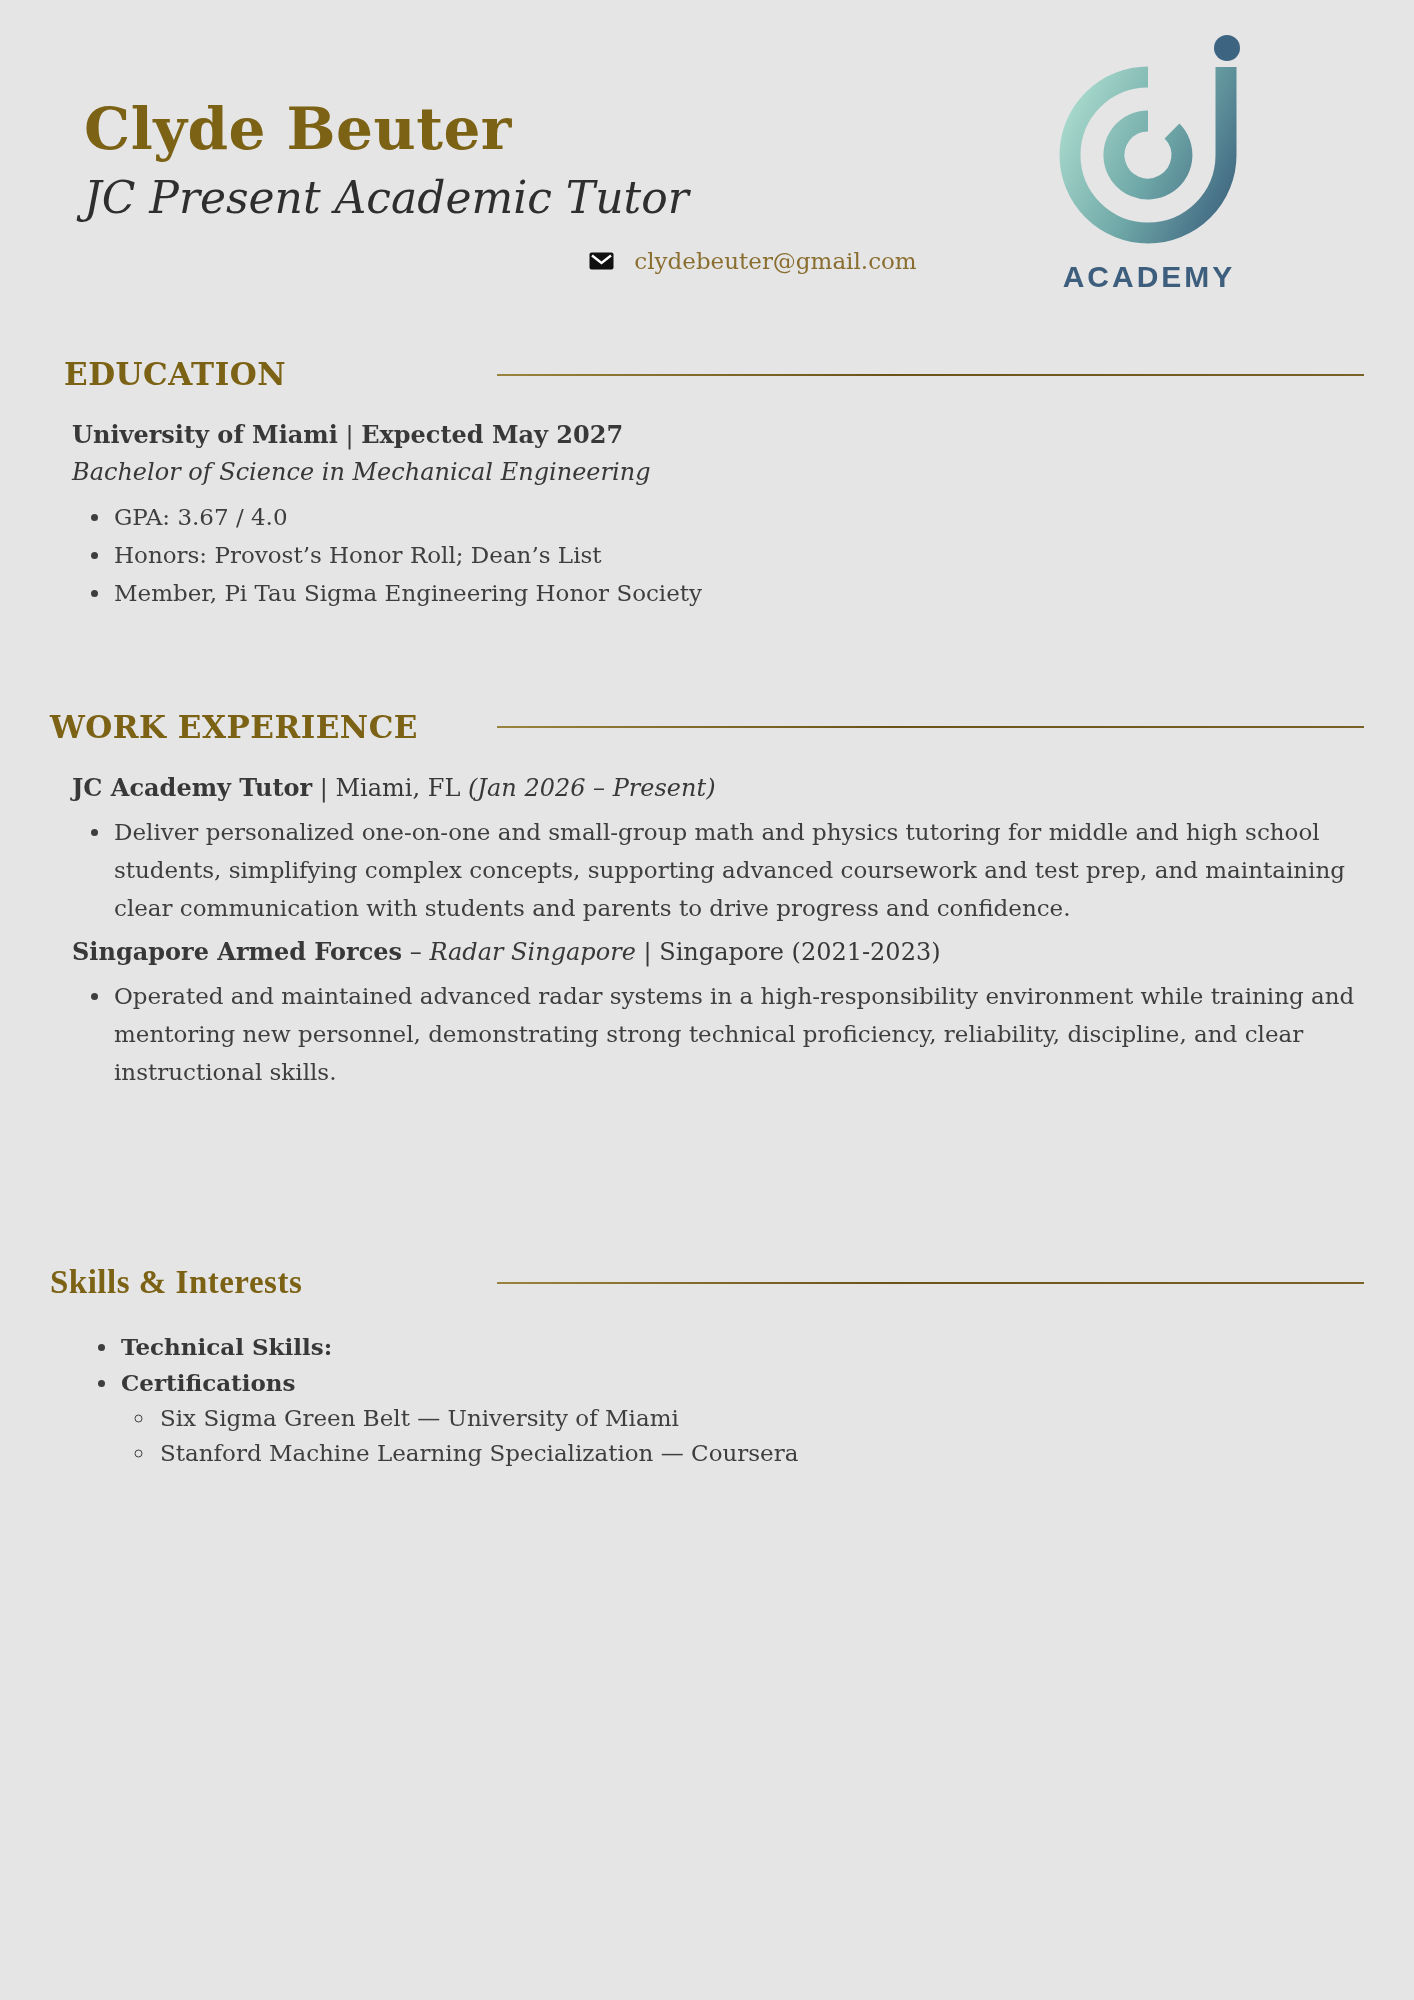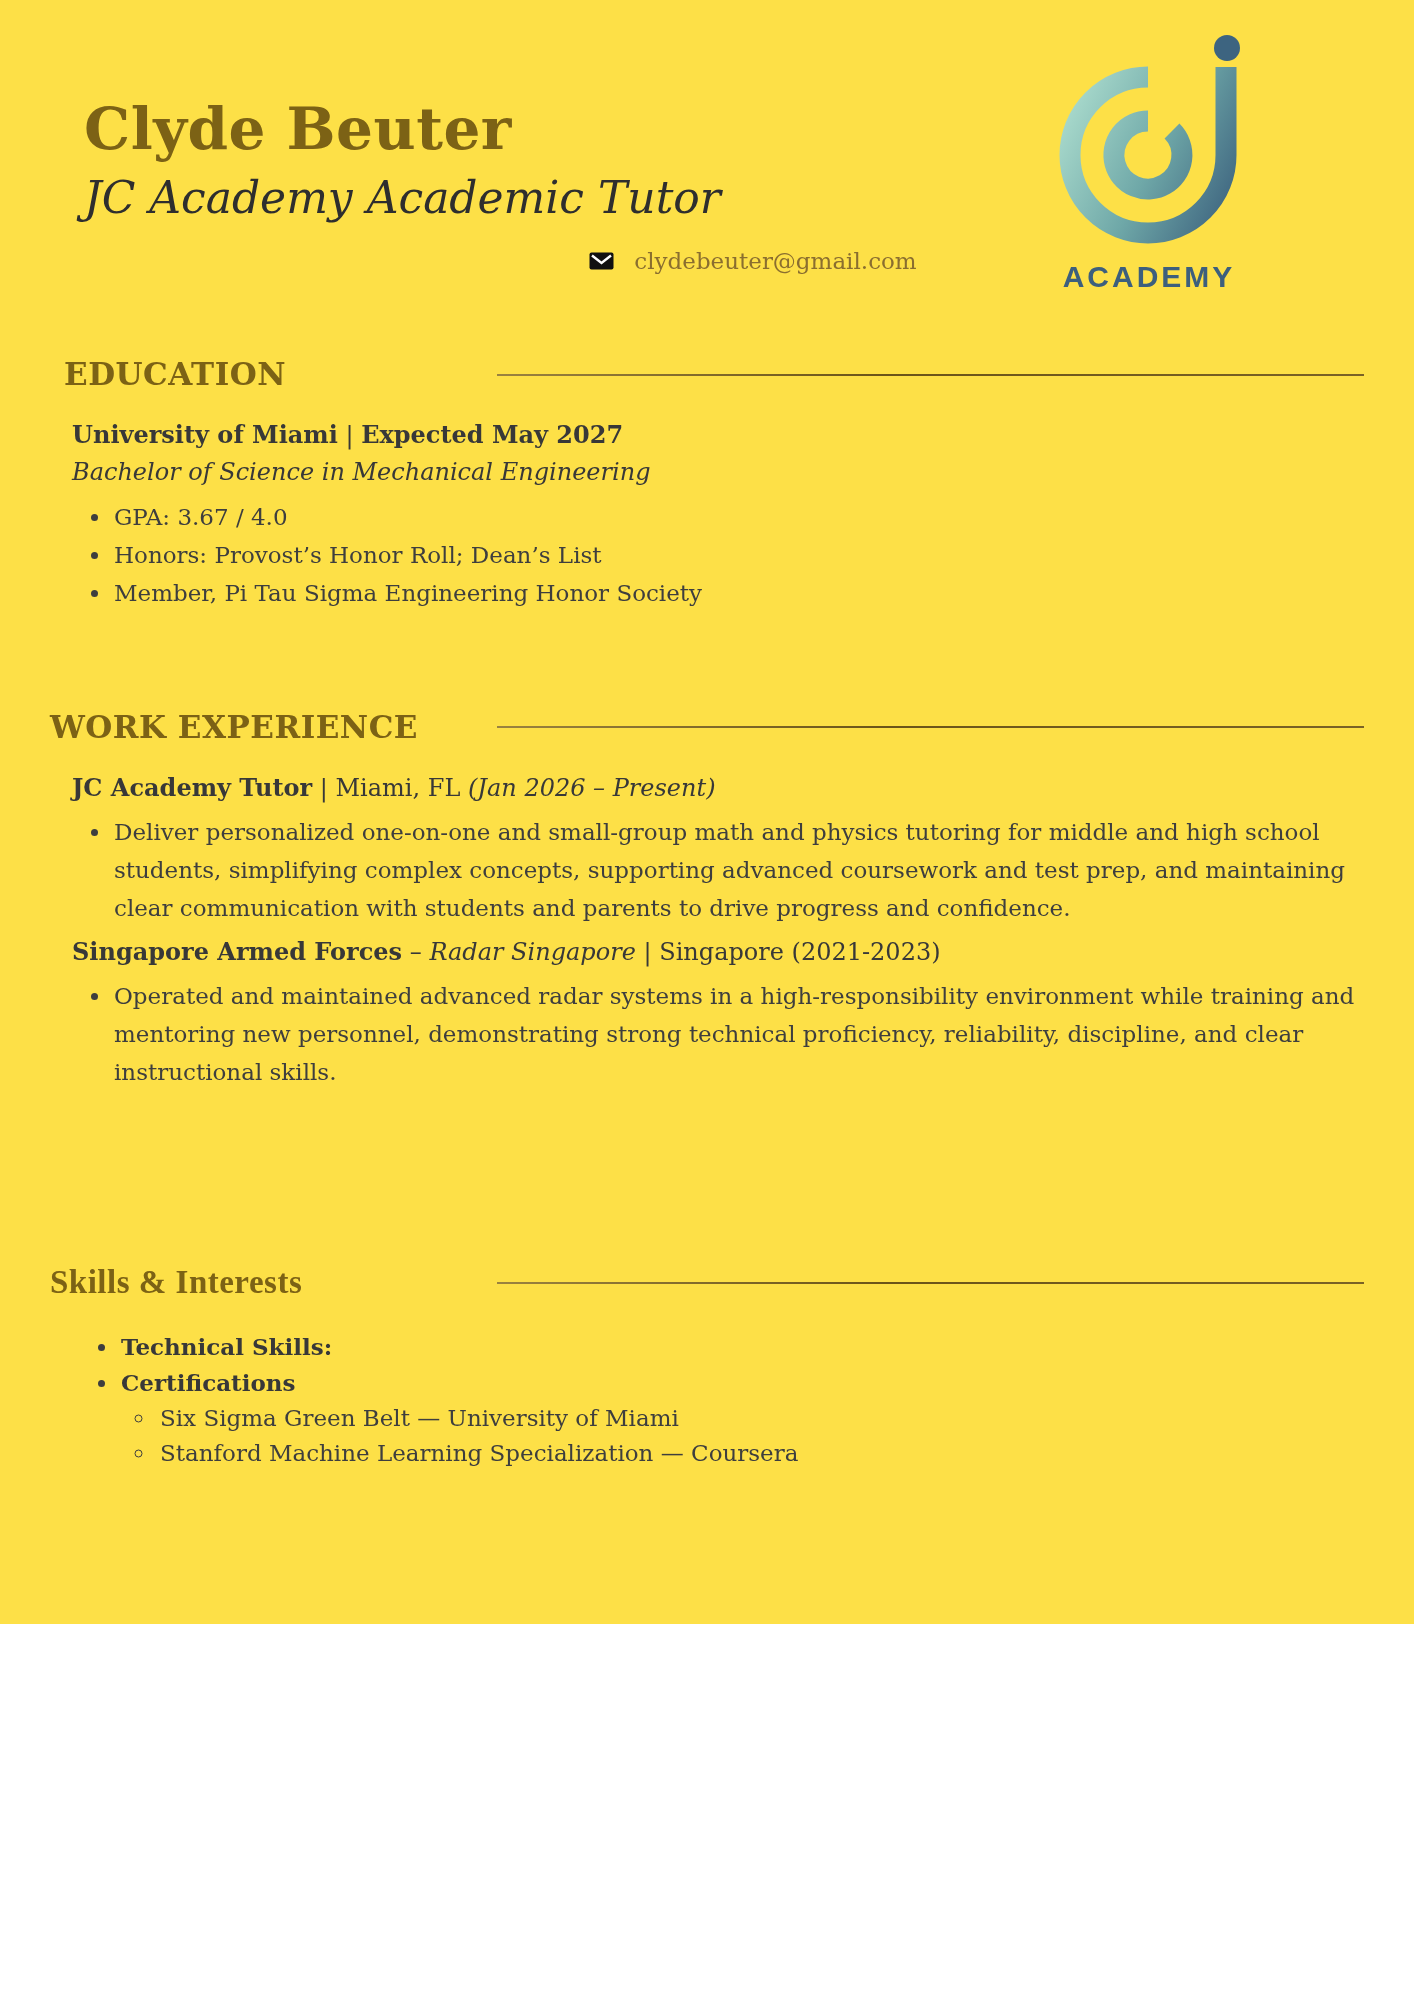--- a/index.html
+++ b/index.html
@@ -1,20 +1,20 @@
 <!DOCTYPE html>
 <html><head>
 <meta charset="utf-8">
 <style>
   html,body { margin:0; padding:0; background:#ffffff; }
   .page {
     position: relative;
     width: 1414px;
-    height: 1624px;
-    background: #fde047;
+    height: 2000px;
+    background: #e5e5e5;
     overflow: hidden;
     font-family: "DejaVu Serif", "Liberation Serif", serif;
     color: var(--body_text, #3E3E3E);
     box-sizing: border-box;
   }
   * { box-sizing: border-box; }
 
   
   .name {
     margin: 95px 0 0 84px;
@@ -145,21 +145,21 @@
     padding-left: 4px;
   }
 </style>
 </head>
 <body>
 
 <div class="page" style="--accent_gold: #7C6215; --email_gold: #8A6E2F; --body_text: #3E3E3E; --logo_slate: #3D5F7D;">
 
   <header>
     <h1 class="name">Clyde Beuter</h1>
-    <div class="job-title">JC Academy Academic Tutor</div>
+    <div class="job-title">JC Present Academic Tutor</div>
     <div class="email-row">
       <svg class="mail-glyph" width="25" height="18" viewBox="0 0 25 18" aria-hidden="true">
         <rect x="0.5" y="0.5" width="24" height="17" rx="2" fill="#111111"></rect>
         <polyline points="3,3.5 12.5,11 22,3.5" fill="none" stroke="#ffffff" stroke-width="2.4"></polyline>
       </svg>
       <a class="email-text" href="#">clydebeuter@gmail.com</a>
     </div>
 
     <div class="logo">
       <svg class="logo-mark" width="222" height="228" viewBox="0 0 222 228" aria-hidden="true">

